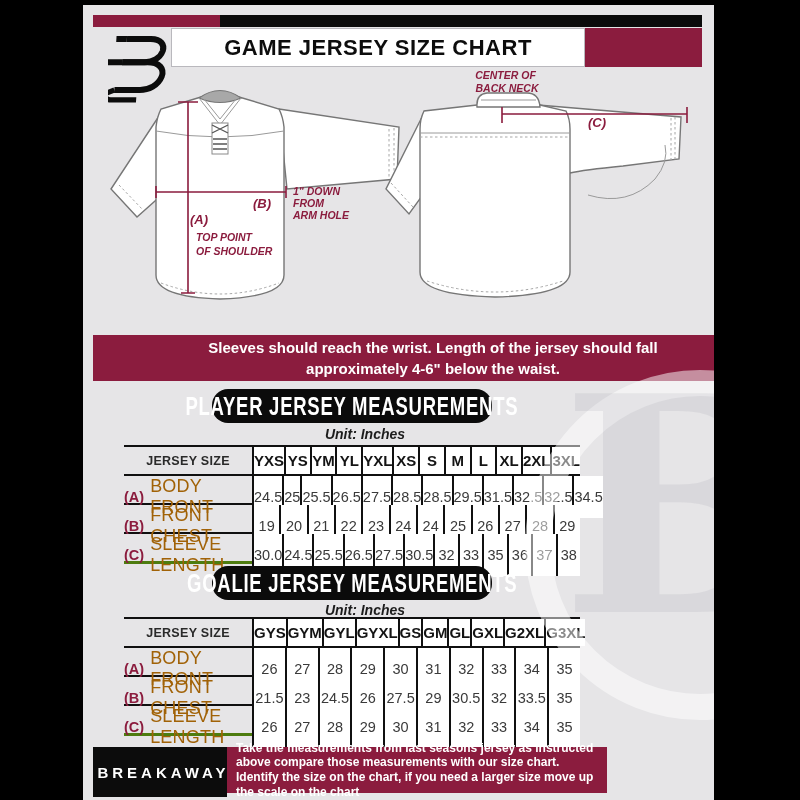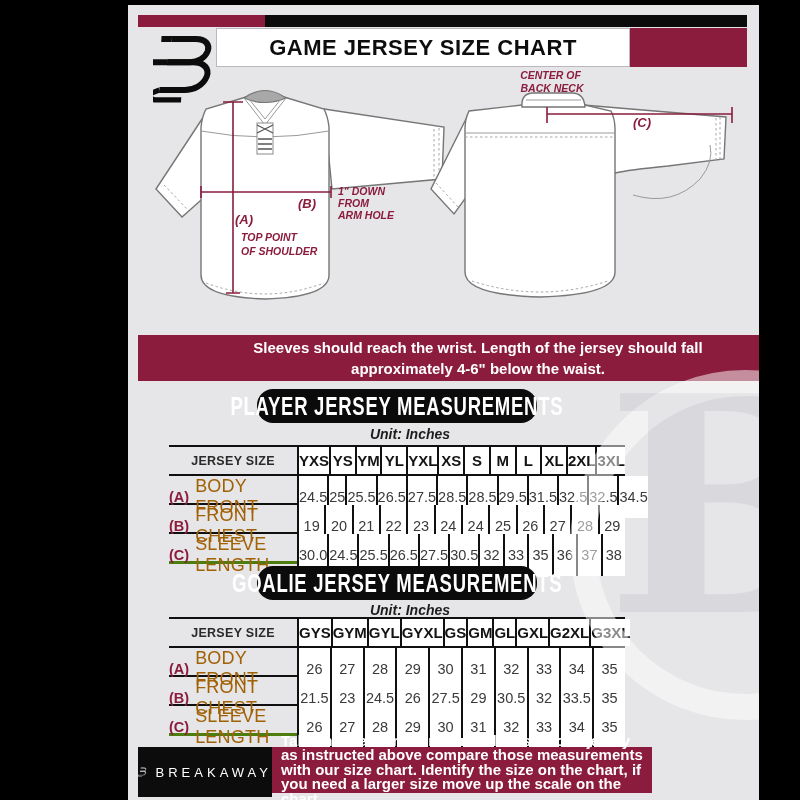--- a/index.html
+++ b/index.html
@@ -1,19 +1,19 @@
 <!DOCTYPE html>
 <html><head>
 <meta charset="utf-8">
 <style>
   html,body{margin:0;padding:0;background:#000;}
   #stage{position:relative;width:800px;height:800px;background:#000;overflow:hidden;
          font-family:"Liberation Sans",sans-serif;}
   #page{position:absolute;left:83px;top:0;width:631px;height:800px;background:#e6e5e7;
-        border-top:5px solid #000;box-sizing:border-box;overflow:hidden;margin-left:45px;}
+        border-top:5px solid #000;box-sizing:border-box;overflow:hidden;}
 
   
   .topbar{position:absolute;left:10px;top:10px;width:609px;height:12px;background:#0b0b0b;}
   .topbar .seg{position:absolute;left:0;top:0;width:127px;height:12px;background:#8b1c3e;}
   .titlebox{position:absolute;left:88px;top:23px;width:414px;height:39px;background:#fff;
             border:1px solid #b9b8bd;box-sizing:border-box;display:flex;align-items:center;justify-content:center;}
   .titlebox span{font-weight:bold;font-size:22px;letter-spacing:.5px;color:#0d0d0d;}
   .titleblock{position:absolute;left:502px;top:23px;width:117px;height:39px;background:#8b1c3e;}
   .logo{position:absolute;left:25px;top:25px;}
 
@@ -44,23 +44,23 @@
   .t-size{font-weight:bold;font-size:15px;color:#141414;text-align:right;}
   .t-val{font-size:14.5px;color:#3a3a3a;}
   .t-label{display:flex;align-items:center;justify-content:center;background:transparent;}
   .t-corner{font-size:12.5px;font-weight:600;letter-spacing:.3px;color:#2a2a2a;}
   .t-key{color:#8b1c3e;font-weight:bold;font-size:14.5px;margin-right:6px;}
   .t-name{font-size:18px;color:#a16207;letter-spacing:.2px;}
 
   
   .f-logo{position:absolute;left:10px;top:742px;width:134px;height:50px;background:#0c0c0c;
           display:flex;align-items:center;justify-content:center;gap:7px;}
-  .f-brand{color:#fff;font-weight:normal;font-size:13px;letter-spacing:4px;}
+  .f-brand{color:#fff;font-weight:bold;font-size:15px;letter-spacing:4px;}
   .f-note{position:absolute;left:144px;top:742px;width:380px;height:46px;background:#8b1c3e;
-          box-sizing:border-box;color:#fff;font-size:15px;line-height:14.6px;font-weight:600;
+          box-sizing:border-box;color:#fff;font-size:12px;line-height:14.6px;font-weight:600;
           padding:4px 9px;display:flex;align-items:center;}
 
   
   .watermark{position:absolute;left:0;top:0;width:631px;height:800px;pointer-events:none;z-index:5;}
   .wm-ring{position:absolute;left:442px;top:365px;width:298px;height:298px;border-radius:50%;
            border:26px solid rgba(255,255,255,0.5);}
   .wm-b{position:absolute;left:478px;top:352px;font-family:"DejaVu Serif",serif;font-weight:bold;
         font-size:300px;line-height:300px;color:rgba(110,110,125,0.10);}
 </style>
 </head>

